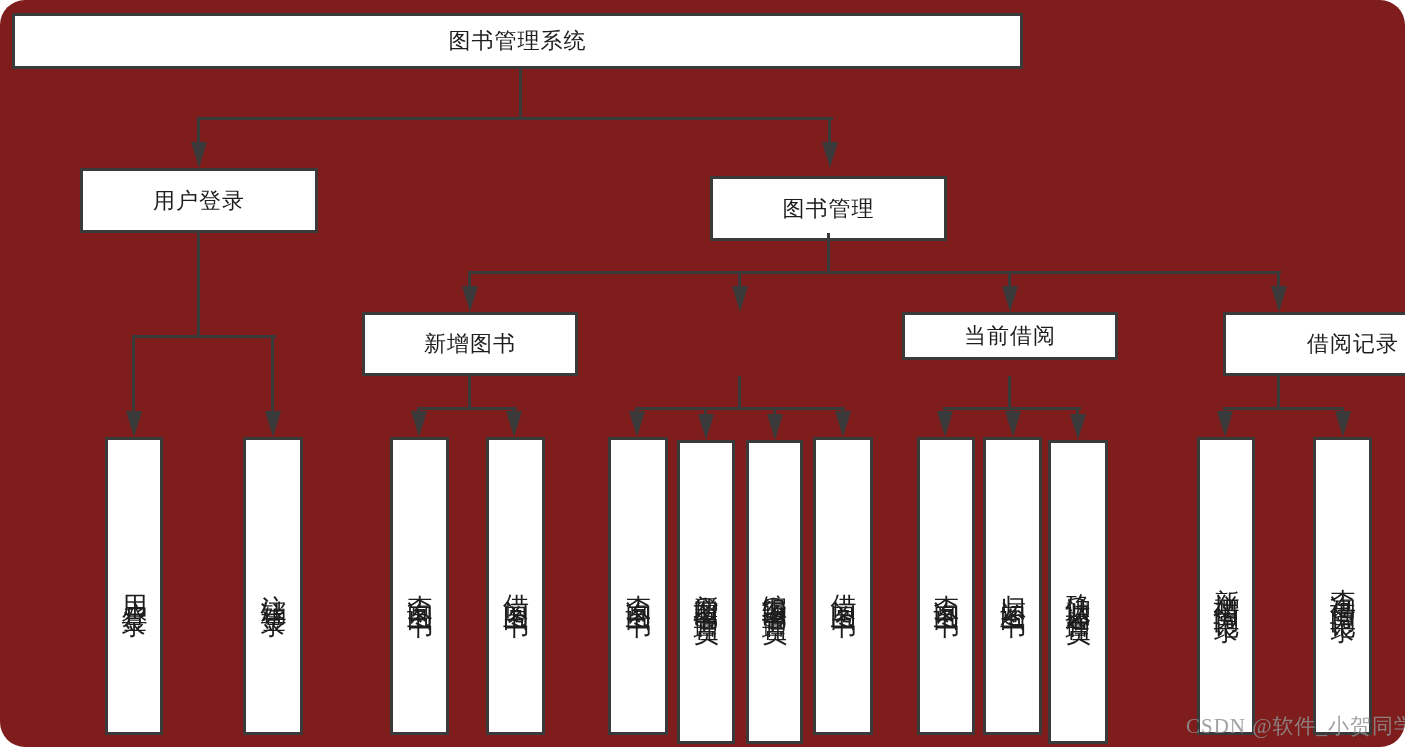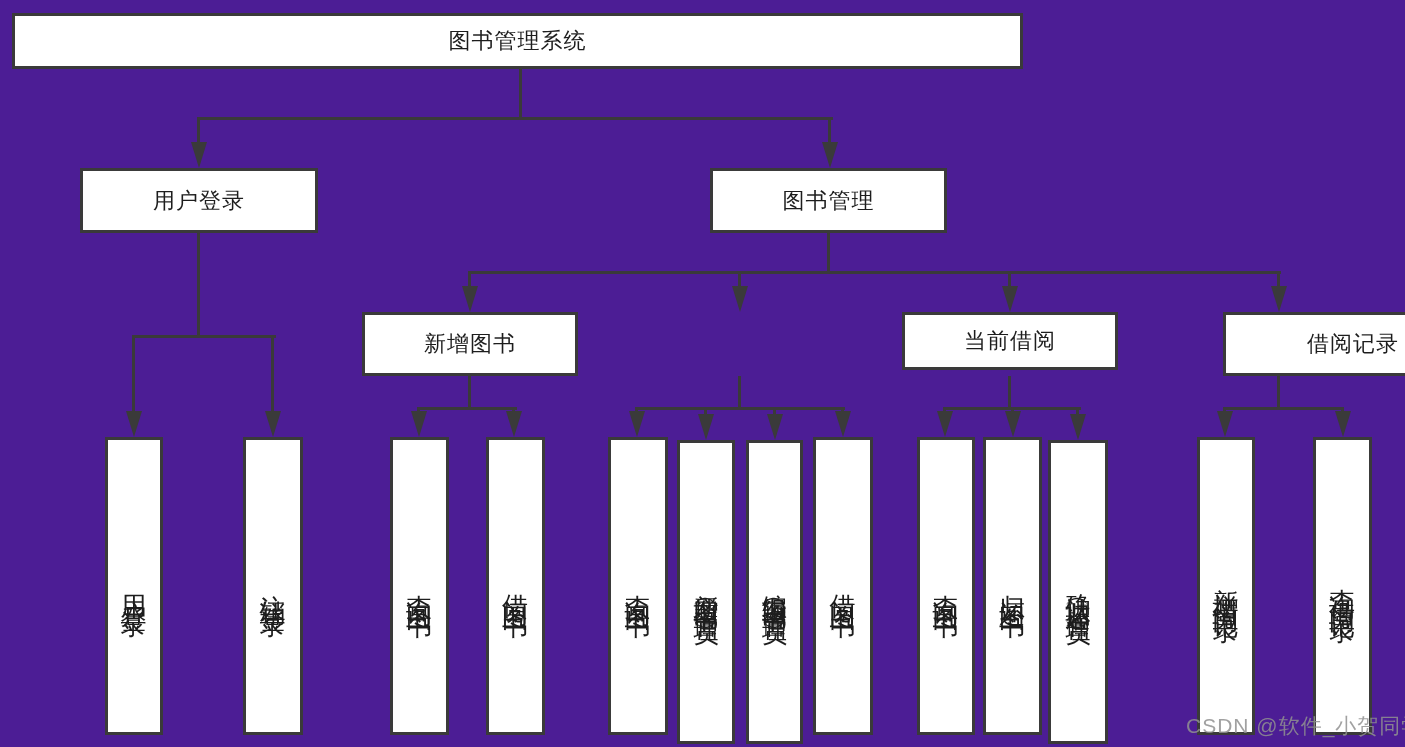--- a/index.html
+++ b/index.html
@@ -1,22 +1,23 @@
 <!DOCTYPE html>
 <html><head>
 <meta charset="utf-8">
 <style>
   html, body { margin: 0; padding: 0; background: #ffffff; }
   .stage {
     position: relative;
     width: 1405px;
     height: 747px;
-    background: #4c1d95;
-    font-family: Liberation Sans, sans-serif;
+    background: #7f1d1d;
+    font-family: Liberation Serif, serif;
     overflow: hidden;
+    border-radius: 25px;
   }
   .box {
     position: absolute;
     box-sizing: border-box;
     border: 3px solid #3a3a3a;
     background: #ffffff;
     display: flex;
     align-items: center;
     justify-content: center;
     color: #1d1d1d;
@@ -67,21 +68,21 @@
   <div class="vl" style="left:519px;top:69px;height:48px"></div>
   <div class="hl" style="left:197px;top:117px;width:636px"></div>
   <div class="vl" style="left:197px;top:117px;height:28px"></div>
   <div class="arr" style="left:191px;top:142px"></div>
   <div class="vl" style="left:828px;top:117px;height:28px"></div>
   <div class="arr" style="left:822px;top:142px"></div>
 
   <div class="box" style="left:80px;top:168px;width:238px;height:65px">
     <span class="h-label">用户登录</span>
   </div>
-  <div class="box" style="left:710px;top:168px;width:237px;height:65px">
+  <div class="box" style="left:710px;top:176px;width:237px;height:65px">
     <span class="h-label">图书管理</span>
   </div>
 
   <div class="vl" style="left:197px;top:233px;height:102px"></div>
   <div class="hl" style="left:132px;top:335px;width:144px"></div>
   <div class="vl" style="left:132px;top:335px;height:80px"></div>
   <div class="arr" style="left:126px;top:411px"></div>
   <div class="vl" style="left:271px;top:335px;height:80px"></div>
   <div class="arr" style="left:265px;top:411px"></div>
 
@@ -92,21 +93,21 @@
   <div class="vl" style="left:738px;top:271px;height:18px"></div>
   <div class="arr" style="left:732px;top:286px"></div>
   <div class="vl" style="left:1008px;top:271px;height:18px"></div>
   <div class="arr" style="left:1002px;top:286px"></div>
   <div class="vl" style="left:1277px;top:271px;height:18px"></div>
   <div class="arr" style="left:1271px;top:286px"></div>
 
   <div class="box" style="left:362px;top:312px;width:216px;height:64px">
     <span class="h-label">新增图书</span>
   </div>
-  <div class="box" style="left:902px;top:312px;width:216px;height:58px">
+  <div class="box" style="left:902px;top:312px;width:216px;height:48px">
     <span class="h-label">当前借阅</span>
   </div>
   <div class="box" style="left:1223px;top:312px;width:260px;height:64px">
     <span class="h-label">借阅记录</span>
   </div>
 
   <div class="vl" style="left:468px;top:376px;height:31px"></div>
   <div class="hl" style="left:417px;top:407px;width:100px"></div>
   <div class="vl" style="left:417px;top:407px;height:8px"></div>
   <div class="arr" style="left:411px;top:411px"></div>

